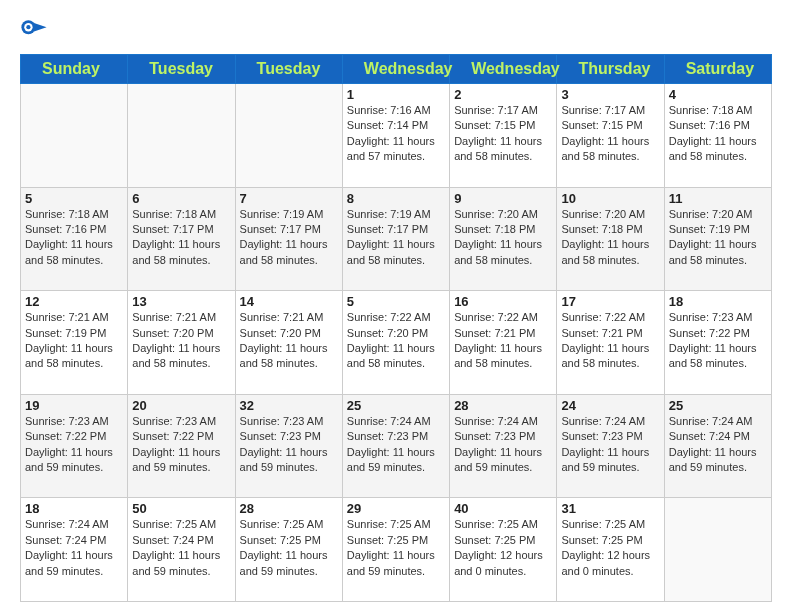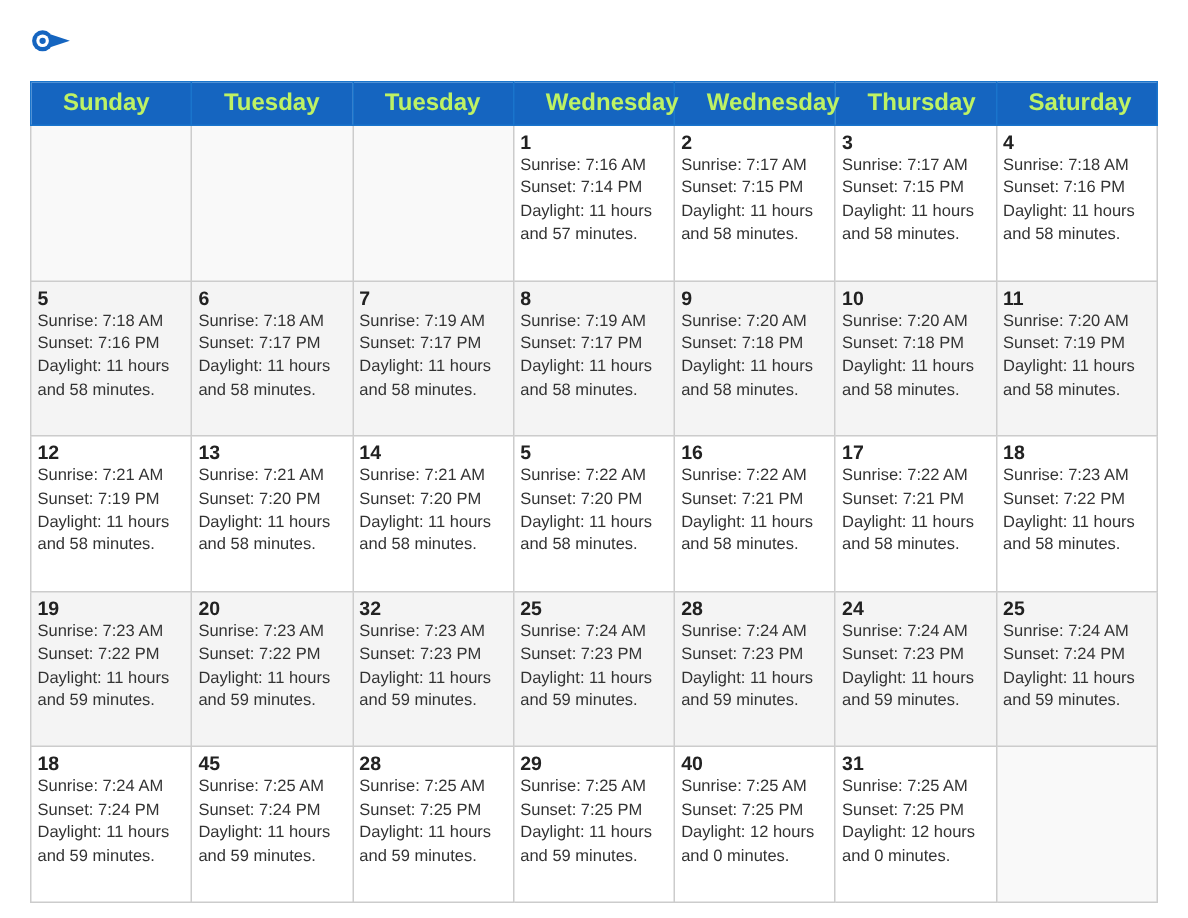--- a/index.html
+++ b/index.html
@@ -328,21 +328,21 @@
         </tr>
         <tr>
           <td>
             <span class="day-num">18</span>
             <div class="day-info" style="white-space: pre-line;">Sunrise: 7:24 AM
 Sunset: 7:24 PM
 Daylight: 11 hours
 and 59 minutes.</div>
           </td>
           <td>
-            <span class="day-num">45</span>
+            <span class="day-num">50</span>
             <div class="day-info" style="white-space: pre-line;">Sunrise: 7:25 AM
 Sunset: 7:24 PM
 Daylight: 11 hours
 and 59 minutes.</div>
           </td>
           <td>
             <span class="day-num">28</span>
             <div class="day-info" style="white-space: pre-line;">Sunrise: 7:25 AM
 Sunset: 7:25 PM
 Daylight: 11 hours

